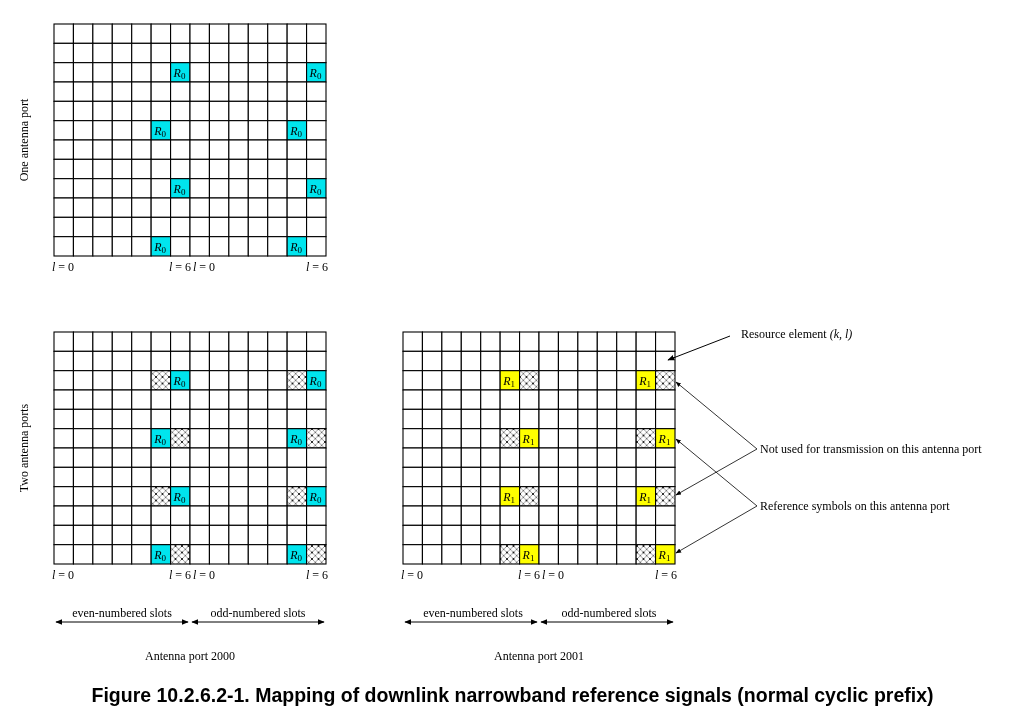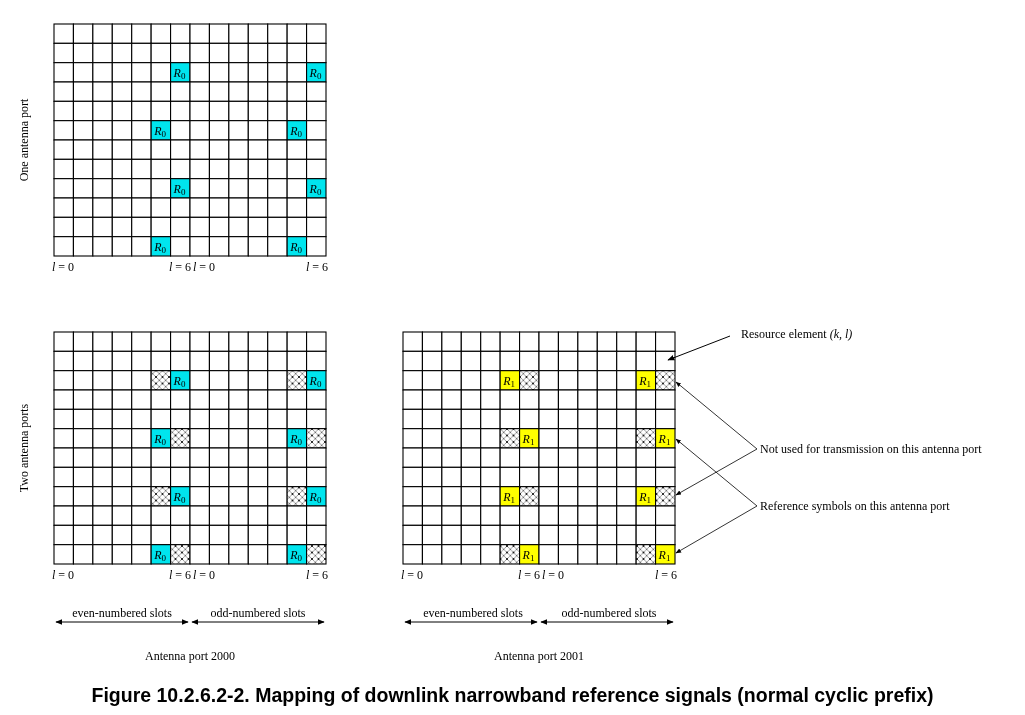--- a/index.html
+++ b/index.html
@@ -600,13 +600,13 @@
     <line x1="757" y1="449" x2="676" y2="382" stroke="#000" stroke-width="0.8" marker-end="url(#arrowhead)"></line>
     <line x1="757" y1="449" x2="676" y2="495" stroke="#000" stroke-width="0.8" marker-end="url(#arrowhead)"></line>
     <text class="serif" x="760" y="453" font-size="12">Not used for transmission on this antenna port</text>
 
     <line x1="757" y1="506" x2="676" y2="439" stroke="#000" stroke-width="0.8" marker-end="url(#arrowhead)"></line>
     <line x1="757" y1="506" x2="676" y2="553" stroke="#000" stroke-width="0.8" marker-end="url(#arrowhead)"></line>
     <text class="serif" x="760" y="510" font-size="12">Reference symbols on this antenna port</text>
   </g>
 </svg>
 
-<div class="caption">Figure 10.2.6.2-2. Mapping of downlink narrowband reference signals (normal cyclic prefix)</div>
+<div class="caption">Figure 10.2.6.2-1. Mapping of downlink narrowband reference signals (normal cyclic prefix)</div>
 
 </body></html>

